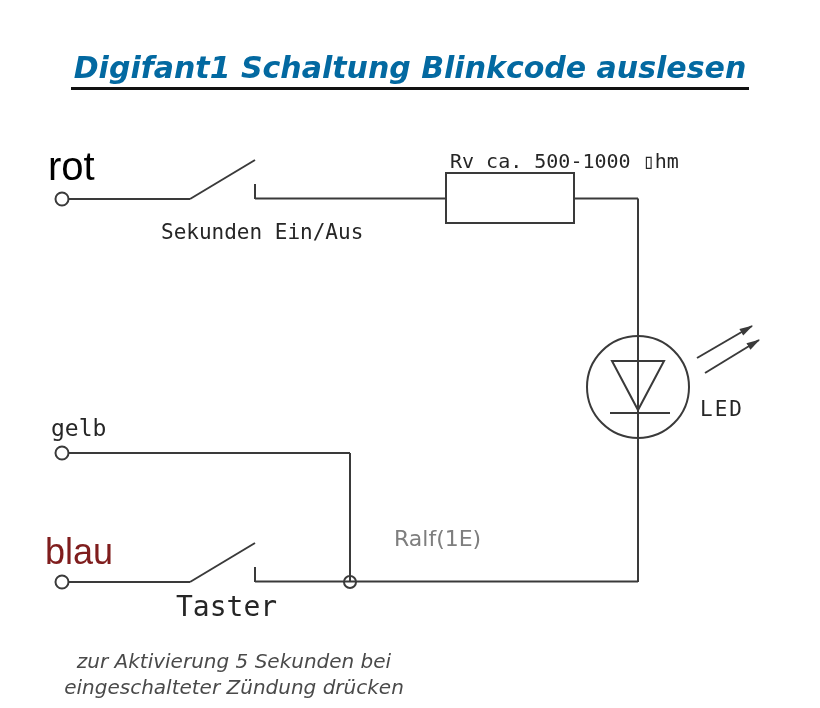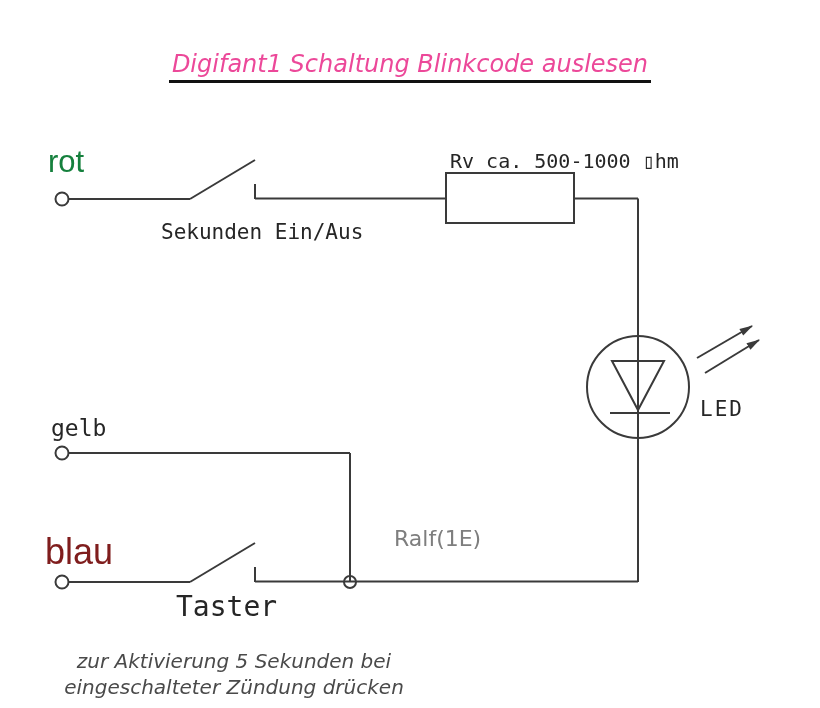--- a/index.html
+++ b/index.html
@@ -3,23 +3,23 @@
 <meta charset="utf-8">
 <style>
   html,body{margin:0;padding:0;background:#ffffff;}
   #page{position:relative;width:820px;height:708px;background:#ffffff;overflow:hidden;
         font-family:"DejaVu Sans",sans-serif;}
   #circuit{position:absolute;left:0;top:0;width:820px;height:708px;}
   .txt{position:absolute;white-space:nowrap;line-height:1;color:#1e1e1e;}
   .cad{font-family:"DejaVu Sans Mono",monospace;color:#262626;}
   #title-wrap{position:absolute;left:0;top:50px;width:820px;text-align:center;}
   #title-wrap span{display:inline-block;font-family:"DejaVu Sans",sans-serif;
-      font-size:24px;font-weight:normal;font-style:italic;color:#ec4899;
+      font-size:30px;font-weight:bold;font-style:italic;color:#0369a1;
       border-bottom:3px solid #111111;padding:0 3px 2px 3px;}
-  #lbl-rot{left:48px;top:146px;font-size:31px;color:#15803d;font-family:"Liberation Sans",sans-serif;}
+  #lbl-rot{left:48px;top:146px;font-size:40px;color:#000000;font-family:"Liberation Sans",sans-serif;}
   #lbl-blau{left:45px;top:534px;font-size:36px;color:#7f1d1d;font-family:"Liberation Sans",sans-serif;}
   #lbl-gelb{left:51px;top:417px;font-size:23px;}
   #lbl-schalter{left:161px;top:222px;font-size:21px;}
   #lbl-taster{left:176px;top:593px;font-size:28px;}
   #lbl-rv{left:440px;top:151px;font-size:20px;margin-left:10px;}
   #lbl-led{left:700px;top:399px;font-size:21px;letter-spacing:2px;}
   #lbl-watermark{left:394px;top:528px;font-size:22px;color:#7e7e7e;}
   #note{position:absolute;left:28px;top:636px;width:412px;text-align:center;
         font-style:italic;font-size:20px;color:#4a4a4a;line-height:26px;margin-top:12px;}
 </style>

